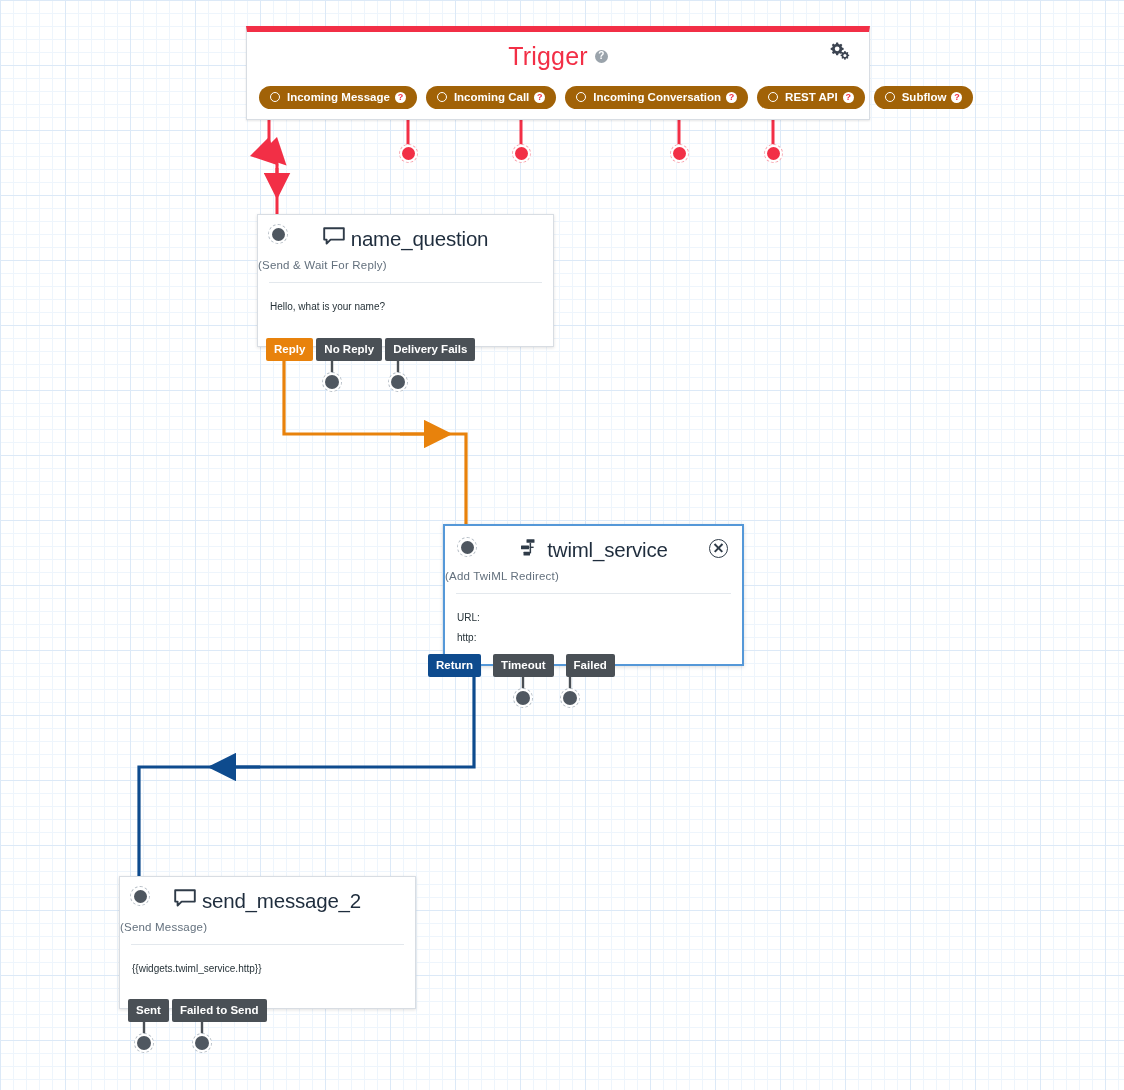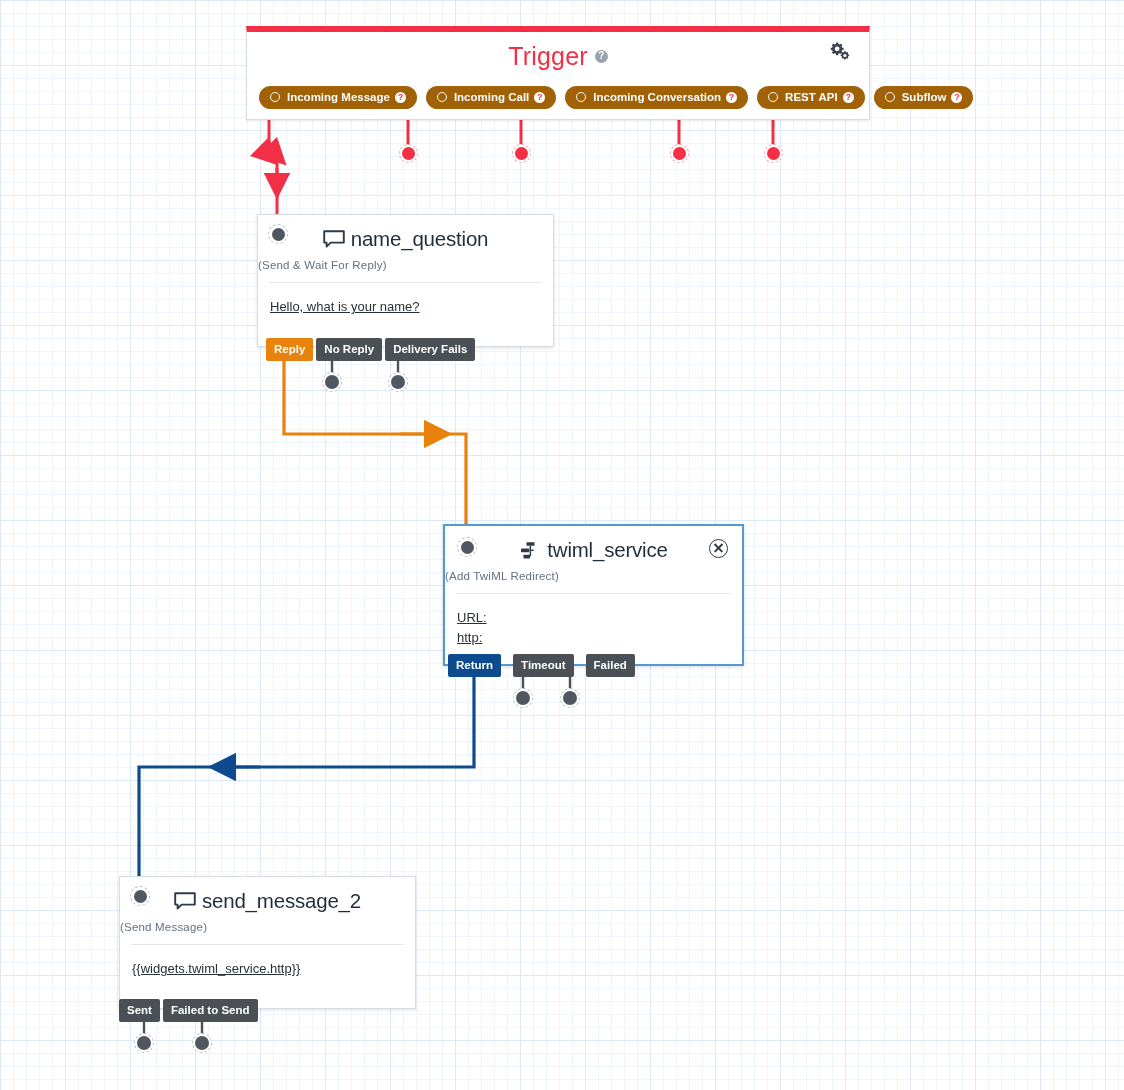--- a/index.html
+++ b/index.html
@@ -68,26 +68,26 @@
     border-radius: 50%; margin-right: 7px; flex: none;
   }
 
   
   .widget {
     position: absolute; background: #ffffff;
     border: 1px solid #d8dde3;
     box-shadow: 0 1px 3px rgba(0,0,0,.12);
   }
   .widget.selected { border: 2px solid #5598d8; box-shadow: 0 1px 4px rgba(0,0,0,.14); }
-  .w-head { display: flex; align-items: center; justify-content: center; padding-top: 12px; position: relative; }
+  .w-head { display: flex; align-items: flex-start; justify-content: center; padding-top: 12px; position: relative; }
   .w-icon { width: 22px; height: 19px; margin-right: 6px; flex: none; }
   .w-title { font-size: 20.5px; color: #1f2d3d; font-weight: 400; letter-spacing: -.2px; }
   .w-sub { text-align: left; font-size: 11.5px; color: #63707d; margin-top: 8px; letter-spacing: .2px; }
   .w-divider { height: 1px; background: #e3e8ed; margin: 11px 11px 0 11px; }
-  .w-body { padding: 14px 12px 0 12px; font-size: 13px; color: #263238; line-height: 20px; text-decoration: underline; }
+  .w-body { padding: 14px 12px 0 12px; font-size: 10px; color: #263238; line-height: 20px; }
   .in-dot {
     position: absolute; width: 20px; height: 20px; border-radius: 50%;
     border: 1.5px dashed #b4bcc4; background: #ffffff;
     display: flex; align-items: center; justify-content: center;
   }
   .in-dot::after { content: ""; width: 13px; height: 13px; border-radius: 50%; background: #4f5760; }
   .close-x {
     position: absolute; width: 19px; height: 19px; border-radius: 50%;
     border: 1.6px solid #2f3b48; right: 14px; top: 13px; cursor: pointer;
   }
@@ -245,21 +245,21 @@
         </svg>
       </span>
       <span class="w-title">twiml_service</span>
       <span class="close-x"></span>
     </div>
     <div class="w-sub">(Add TwiML Redirect)</div>
     <div class="w-divider"></div>
     <div class="w-body" style="white-space:pre-line;">URL:
 http:</div>
   </div>
-  <div class="out-row" style="left:448px; top:654px;gap:12px;">
+  <div class="out-row" style="left:428px; top:654px;gap:12px;">
     <div class="out-tab navy">Return</div>
     <div class="out-tab">Timeout</div>
     <div class="out-tab">Failed</div>
   </div>
   <div class="out-dot" style="left:513px; top:688px;"></div>
   <div class="out-dot" style="left:560px; top:688px;"></div>
 
   <div class="widget" style="left:119px; top:876px; width:297px; height:133px;">
     <div class="in-dot" style="left:10px; top:9px;"></div>
     <div class="w-head">
@@ -267,20 +267,20 @@
         <svg viewBox="0 0 22 19" width="22" height="19">
           <path d="M1.2 1.2h19.6v11.4H7.6L3.6 16.6v-4H1.2z" fill="#ffffff" stroke="#2f3b48" stroke-width="1.9" stroke-linejoin="round"></path>
         </svg>
       </span>
       <span class="w-title">send_message_2</span>
     </div>
     <div class="w-sub">(Send Message)</div>
     <div class="w-divider"></div>
     <div class="w-body">{{widgets.twiml_service.http}}</div>
   </div>
-  <div class="out-row" style="left:119px; top:999px;">
+  <div class="out-row" style="left:128px; top:999px;">
     <div class="out-tab">Sent</div>
     <div class="out-tab">Failed to Send</div>
   </div>
   <div class="out-dot" style="left:134px; top:1033px;"></div>
   <div class="out-dot" style="left:192px; top:1033px;"></div>
 
 </div>
 
 </body></html>

